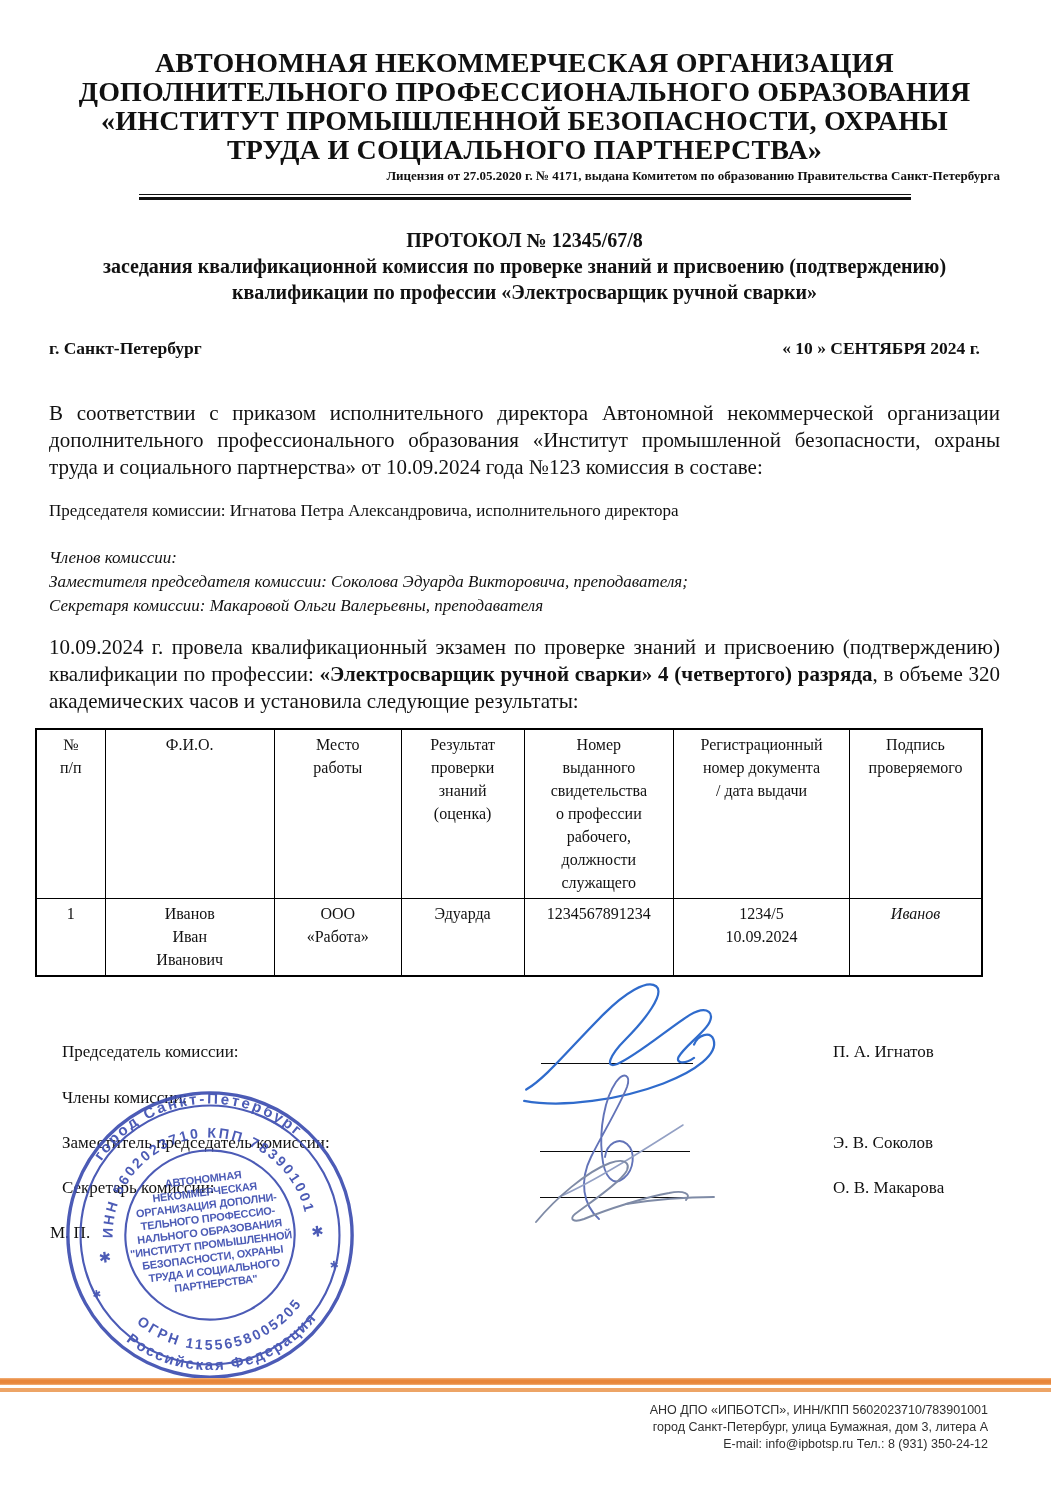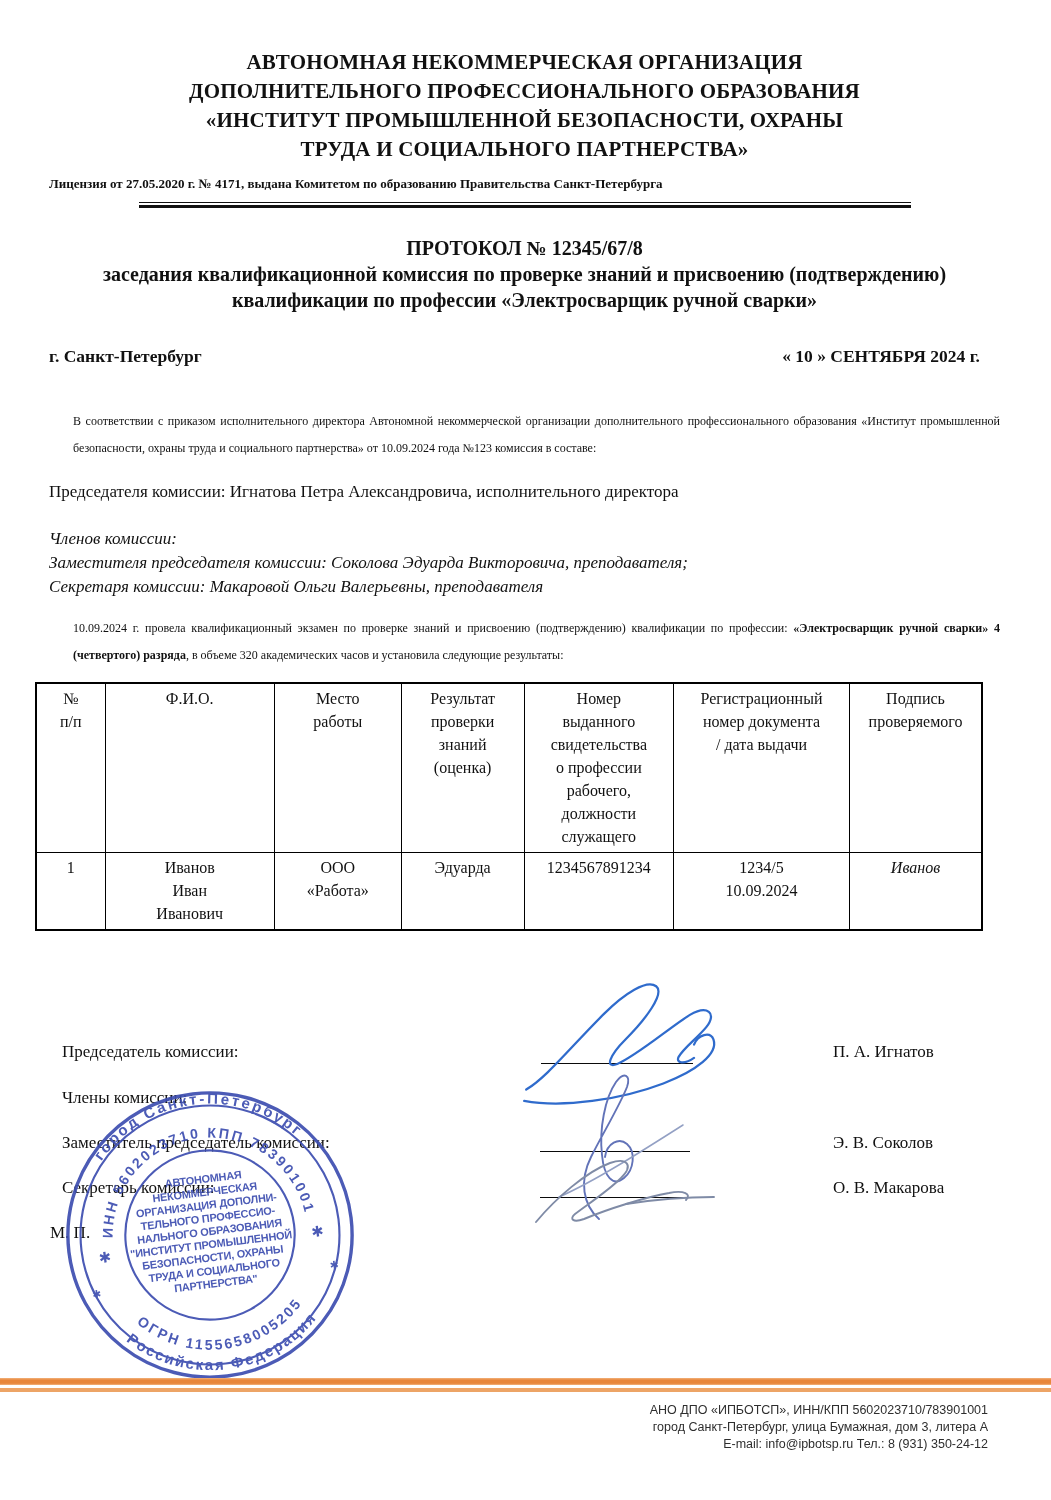--- a/index.html
+++ b/index.html
@@ -8,32 +8,32 @@
     width:1051px;height:1500px;
     margin:0 auto;
     background:#ffffff;
     font-family:"Liberation Serif", serif;
     color:#111;
     overflow:hidden;
   }
   .content{padding:48px 51px 0 49px;}
 
   
-  .org-name{ text-align:center; font-weight:bold; font-size:21px; line-height:29px; letter-spacing:.2px;}
-  .license{ text-align:left; font-weight:bold; font-size:13px; line-height:16.5px; margin-top:12px;}
+  .org-name{ text-align:center; font-weight:bold; font-size:28px; line-height:29px; letter-spacing:.2px;}
+  .license{ text-align:right; font-weight:bold; font-size:13px; line-height:16.5px; margin-top:4px;}
   .divider{ width:772px; margin:9px auto 0 auto; height:0;
     border-top:1.5px solid #111; padding-top:2px;}
   .divider-inner{ border-top:3px solid #111; height:0;}
 
   
   .protocol{ margin-top:30px; text-align:center; font-weight:bold; font-size:20px; line-height:26px;}
   .city-date{ margin-top:32px; display:flex; justify-content:space-between; font-weight:bold; font-size:17.5px; line-height:23px; padding-right:20px;}
 
   
-  .par{ font-size:12px; line-height:27px; text-align:justify;margin-left:24px;}
+  .par{ font-size:21px; line-height:27px; text-align:justify;}
   .p1{ margin-top:40px;}
   .single{ font-size:17px; line-height:23px;}
   .chairman{ margin-top:18px;}
   .members-block{ margin-top:24px; line-height:24px;font-style:italic;}
   .members-block div{ font-size:17px; line-height:24px;}
   .p2{ margin-top:16px;}
   .b{ font-weight:bold;}
 
   
   table.results{ border-collapse:collapse; table-layout:fixed;

